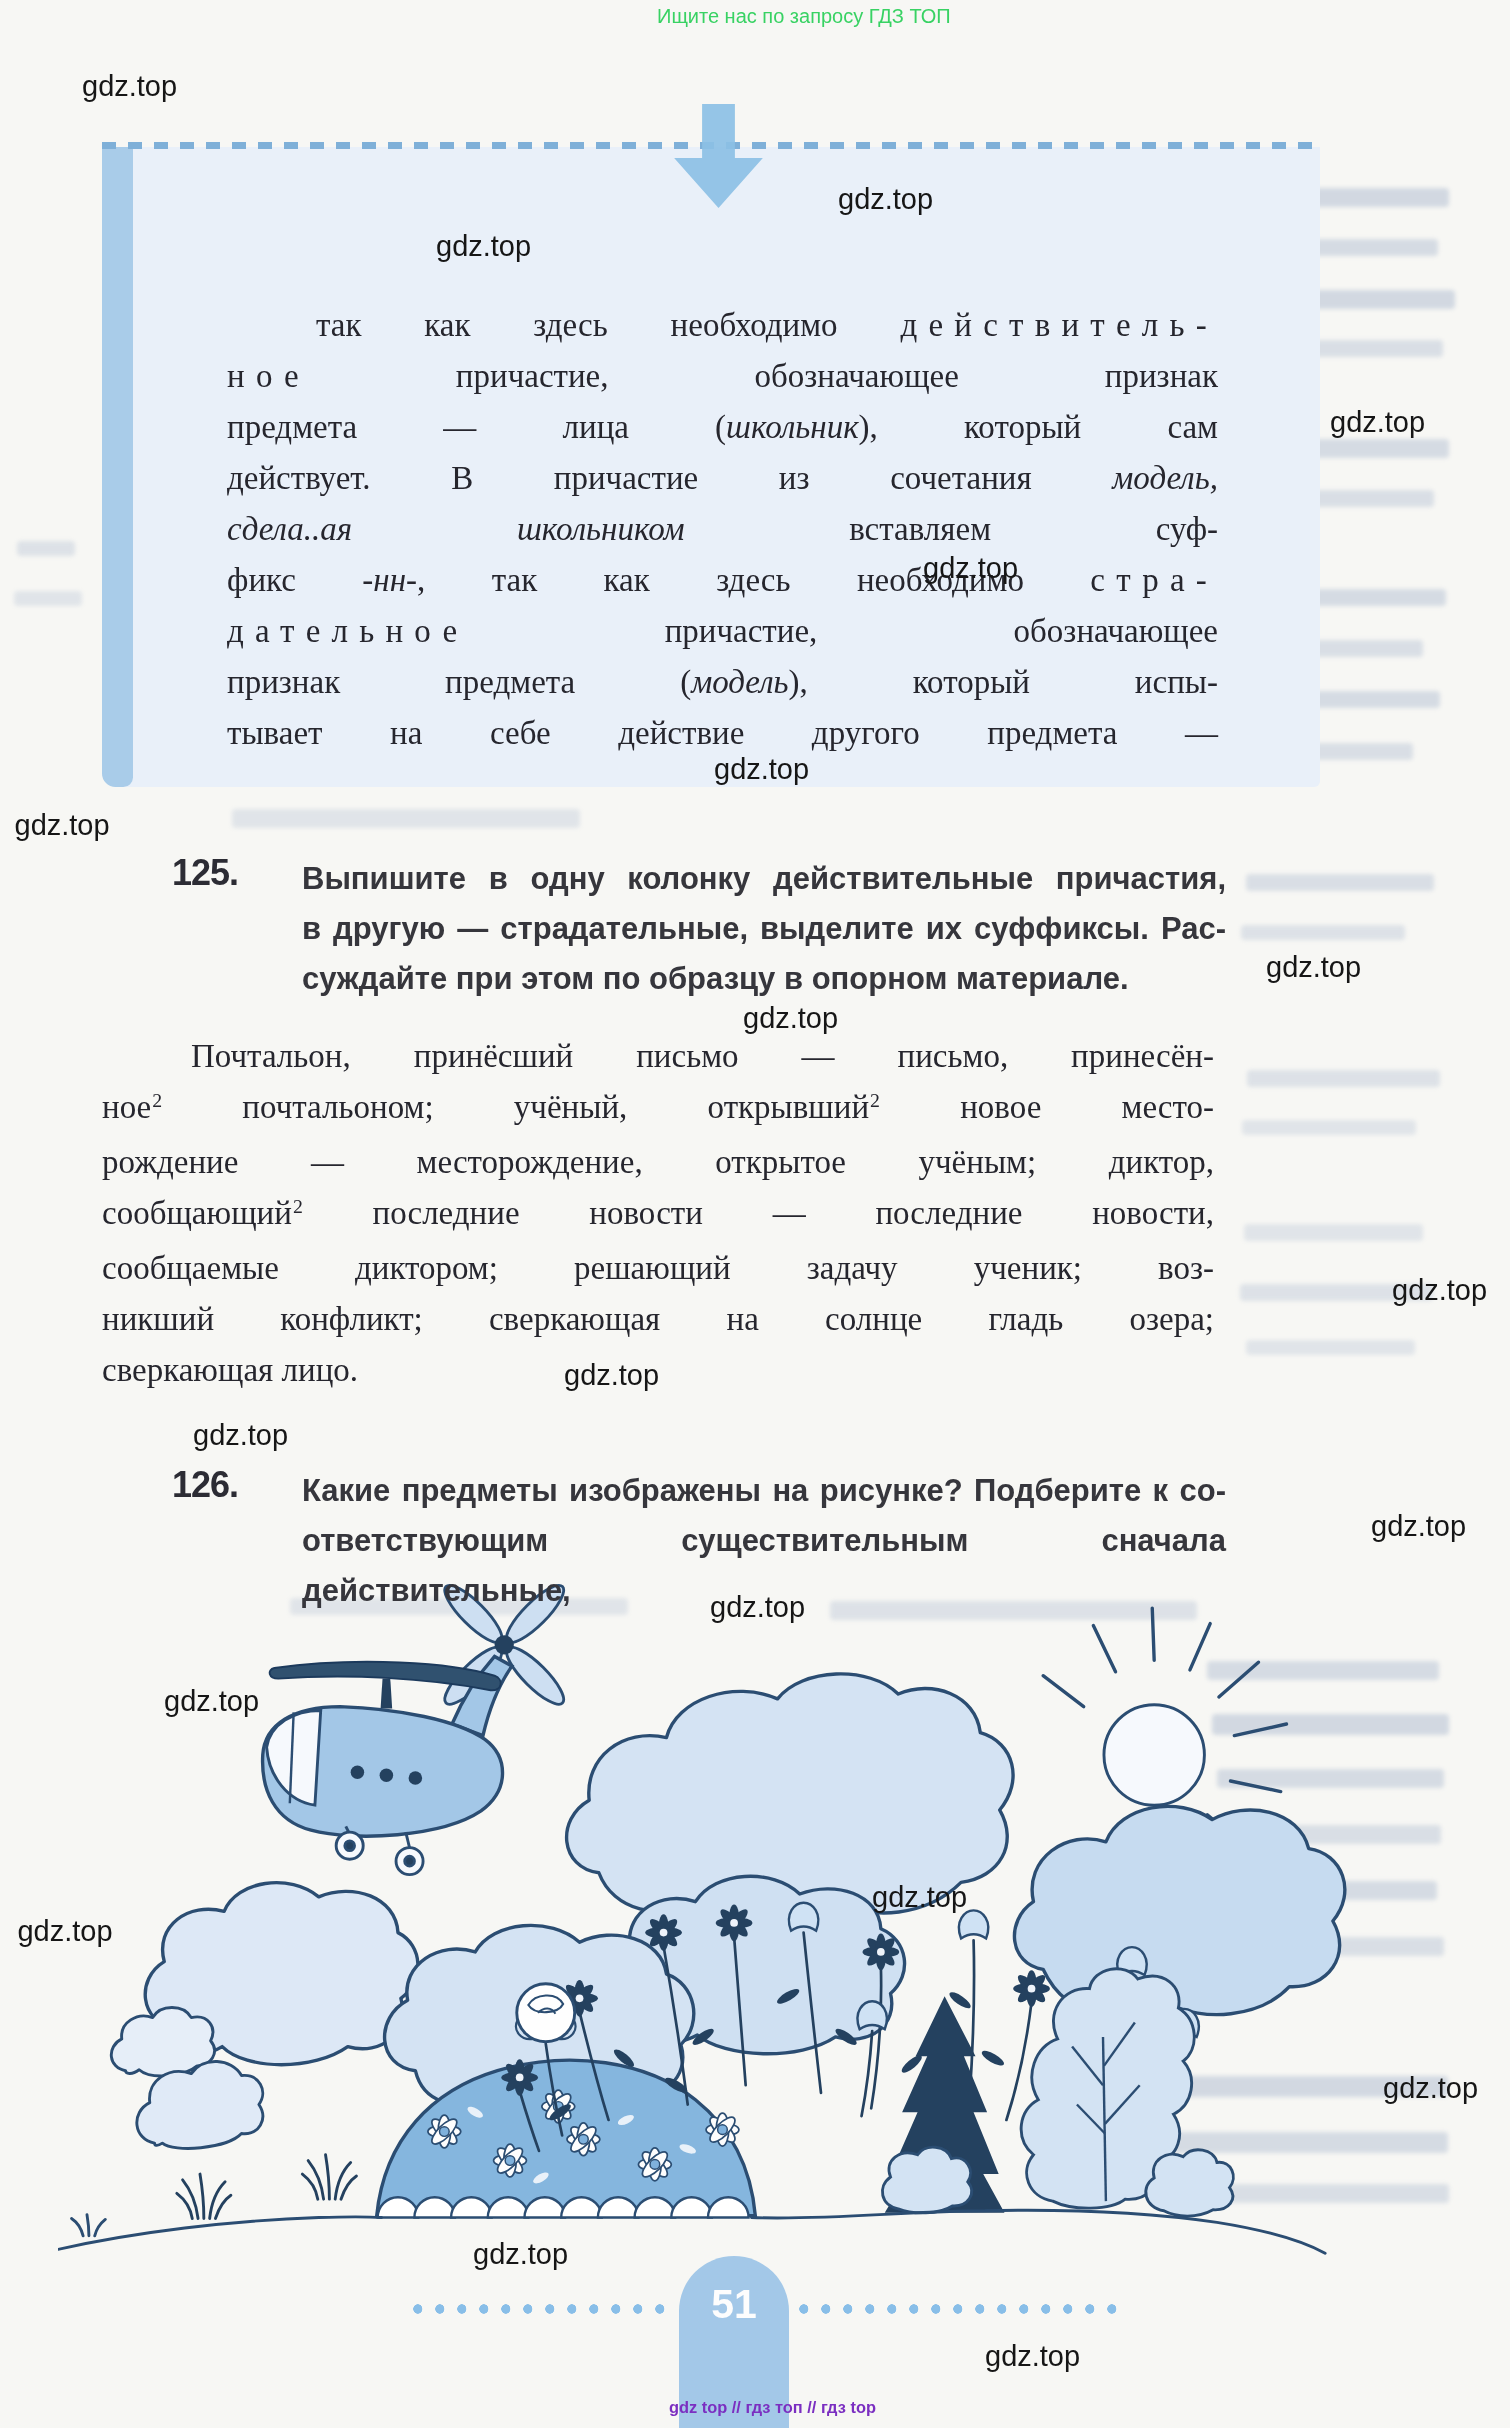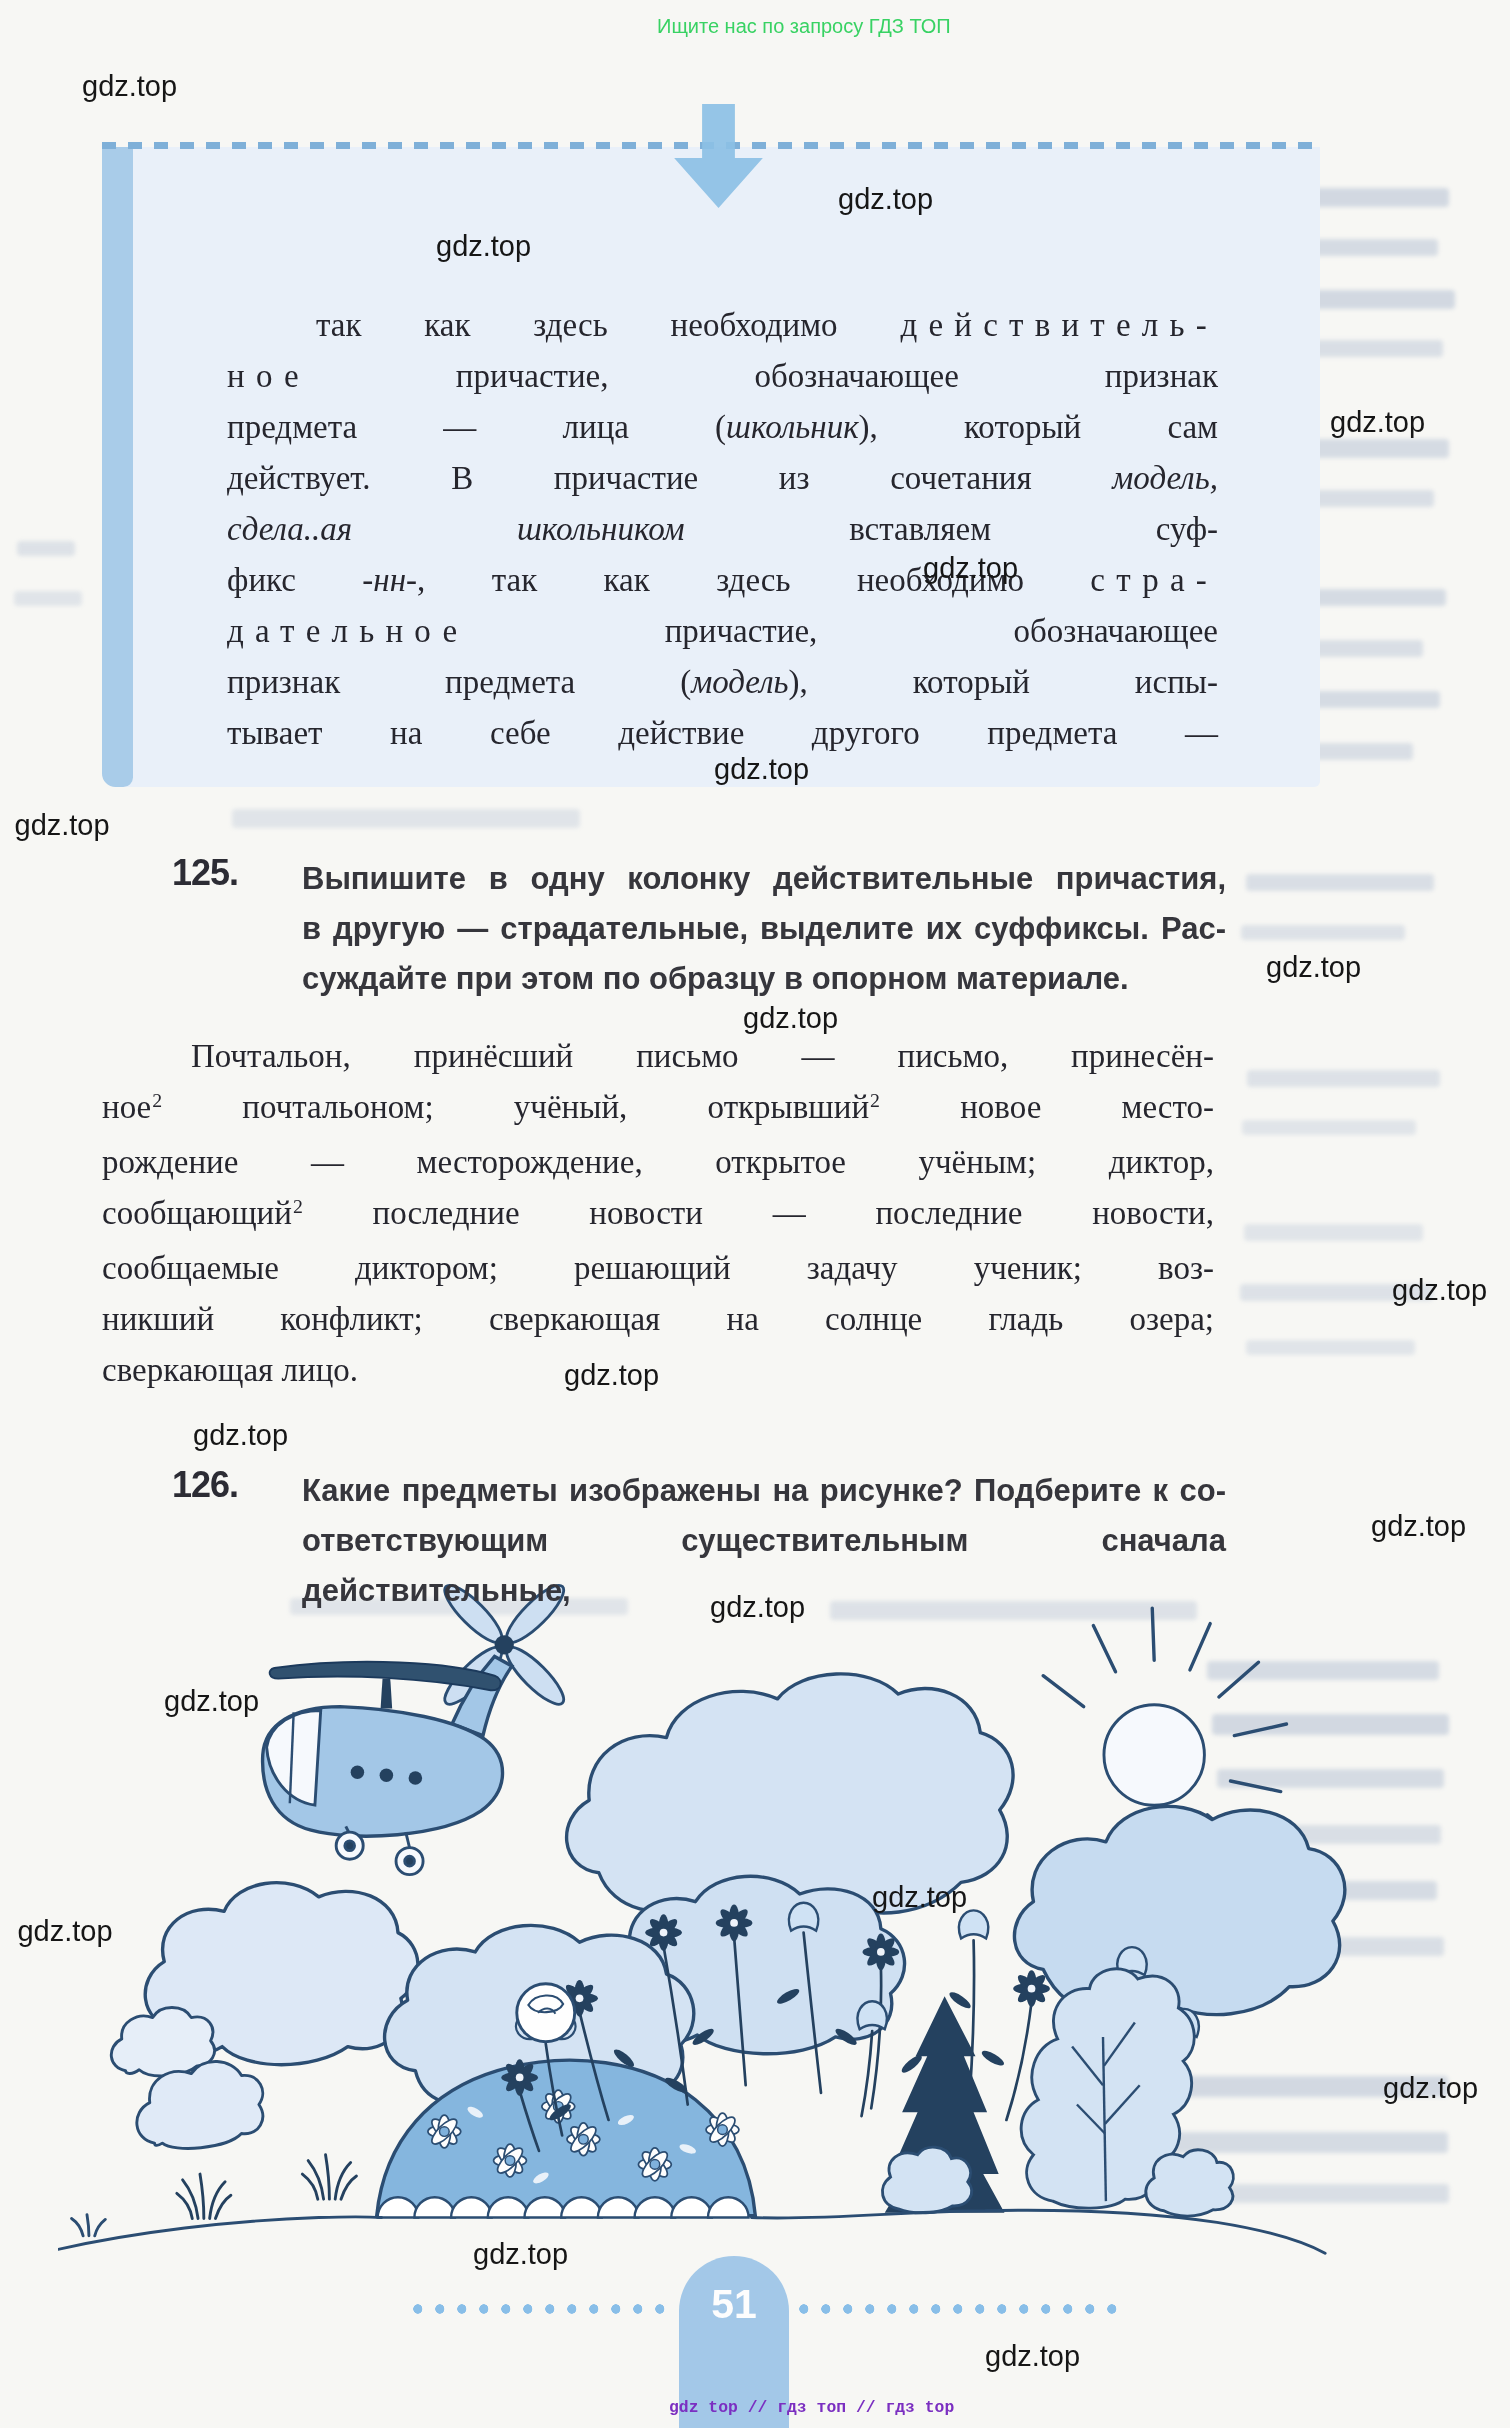--- a/index.html
+++ b/index.html
@@ -1,21 +1,21 @@
 <!DOCTYPE html>
 <html><head>
 <meta charset="utf-8">
 <style>
   html,body{margin:0;padding:0;background:#e9e9e9;}
   .page{position:relative;width:1510px;height:2428px;background:#f7f7f4;overflow:hidden;
         font-family:"Liberation Serif",serif;}
   
   .wm{position:absolute;font-family:"Liberation Sans",sans-serif;font-size:29px;font-weight:500;
       color:#161616;white-space:nowrap;z-index:30;}
-  .promo{position:absolute;left:657px;top:15px;font-family:"Liberation Sans",sans-serif;
+  .promo{position:absolute;left:657px;top:5px;font-family:"Liberation Sans",sans-serif;
          font-size:20px;font-weight:500;color:#38d263;z-index:30;white-space:nowrap;}
   
   .ghost{position:absolute;background:#aebbd0;filter:blur(1.9px);border-radius:3.9px;z-index:1;}
   
   .dashes{position:absolute;left:102px;top:142px;width:1218px;height:6.8px;z-index:3;
           background:repeating-linear-gradient(90deg,#7fb0d8 0 14.5px,rgba(0,0,0,0) 14.5px 26px);}
   .support-box{position:absolute;left:102px;top:147px;width:1218px;height:640px;background:#e9f0f9;
                border-radius:0 0 5.8px 17.4px;z-index:2;}
   .support-box .bar{position:absolute;left:0;top:0;width:31px;height:100%;background:#a9cce9;
                     border-radius:0 0 9.7px 13.5px;}
@@ -36,21 +36,21 @@
   .task .ln{font-size:31px;line-height:50px;color:#36363c;font-weight:bold;}
   .body-text{position:absolute;left:102px;top:1031px;width:1112px;z-index:5;}
   
   .dots{position:absolute;height:10.6px;z-index:6;background-repeat:repeat-x;
         background-image:radial-gradient(circle at 4.8px 4.8px,#88bee8 4.3px,rgba(0,0,0,0) 4.8px);
         background-size:22px 10.6px;}
   .page-tab{position:absolute;left:679px;top:2256px;width:110px;height:172px;background:#a3c8e8;
             border-radius:58px 58px 0 0;z-index:7;}
   .page-tab .num{margin-top:25px;text-align:center;font-family:"Liberation Sans",sans-serif;
                  font-size:41px;font-weight:700;color:#fdfdfd;}
-  .site-line{position:absolute;left:669px;top:2398px;font-family:Liberation Mono, monospace;
+  .site-line{position:absolute;left:669px;top:2398px;font-family:Liberation Sans, sans-serif;
              font-size:16.4px;font-weight:600;color:#7b2fc1;z-index:30;white-space:nowrap;}
   .illus{position:absolute;left:58px;top:1583px;z-index:2;}
 </style>
 </head>
 <body>
 
 <div class="page">
 
   <div class="promo">Ищите нас по запросу ГДЗ ТОП</div>
 

